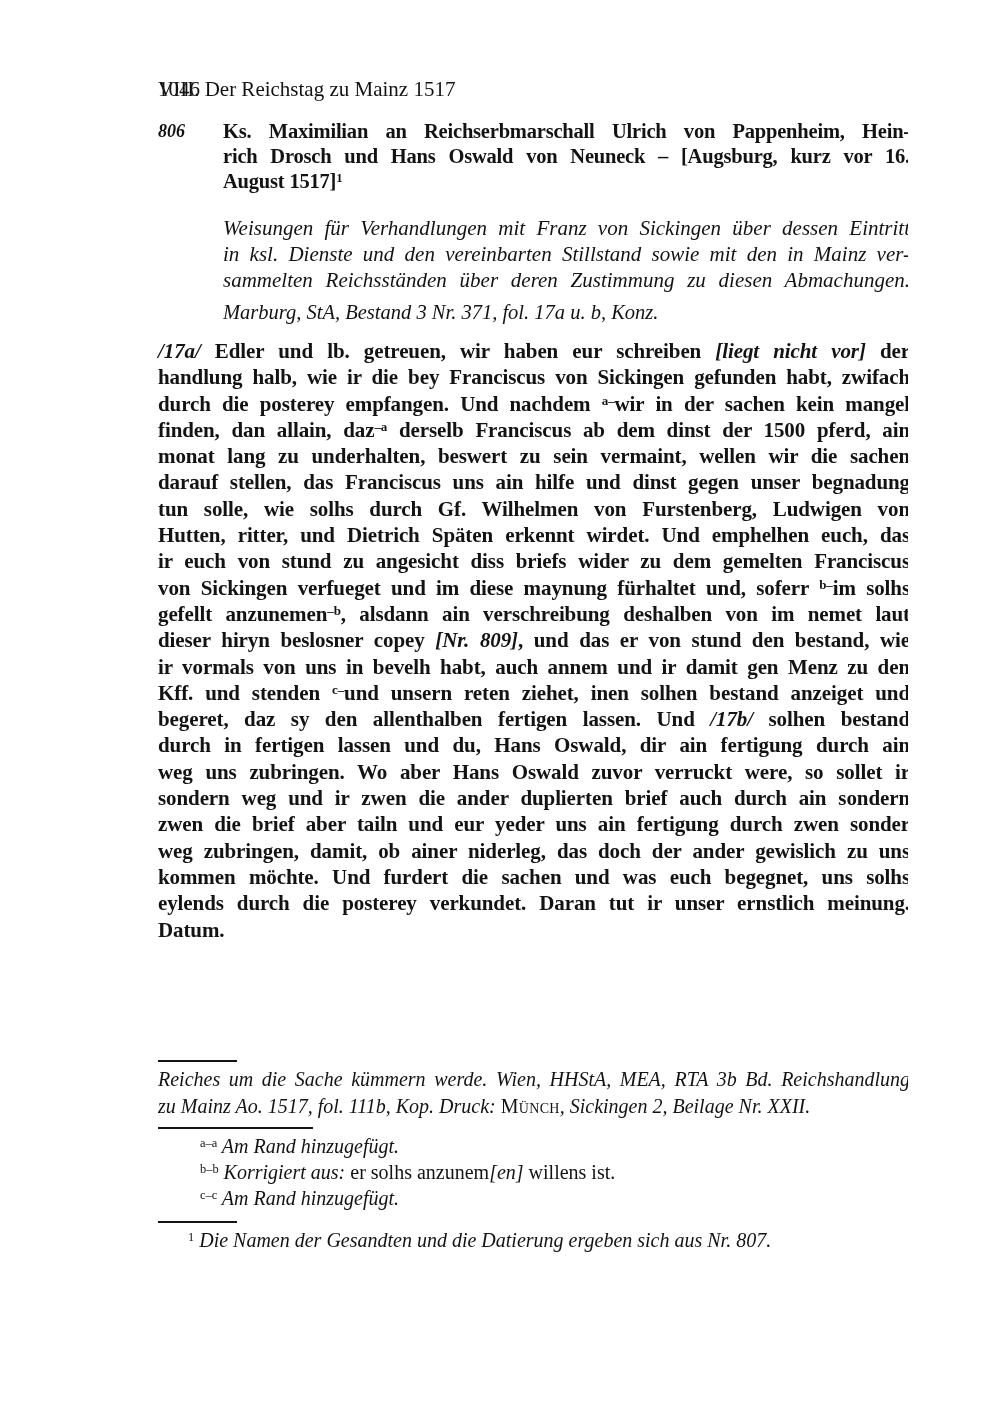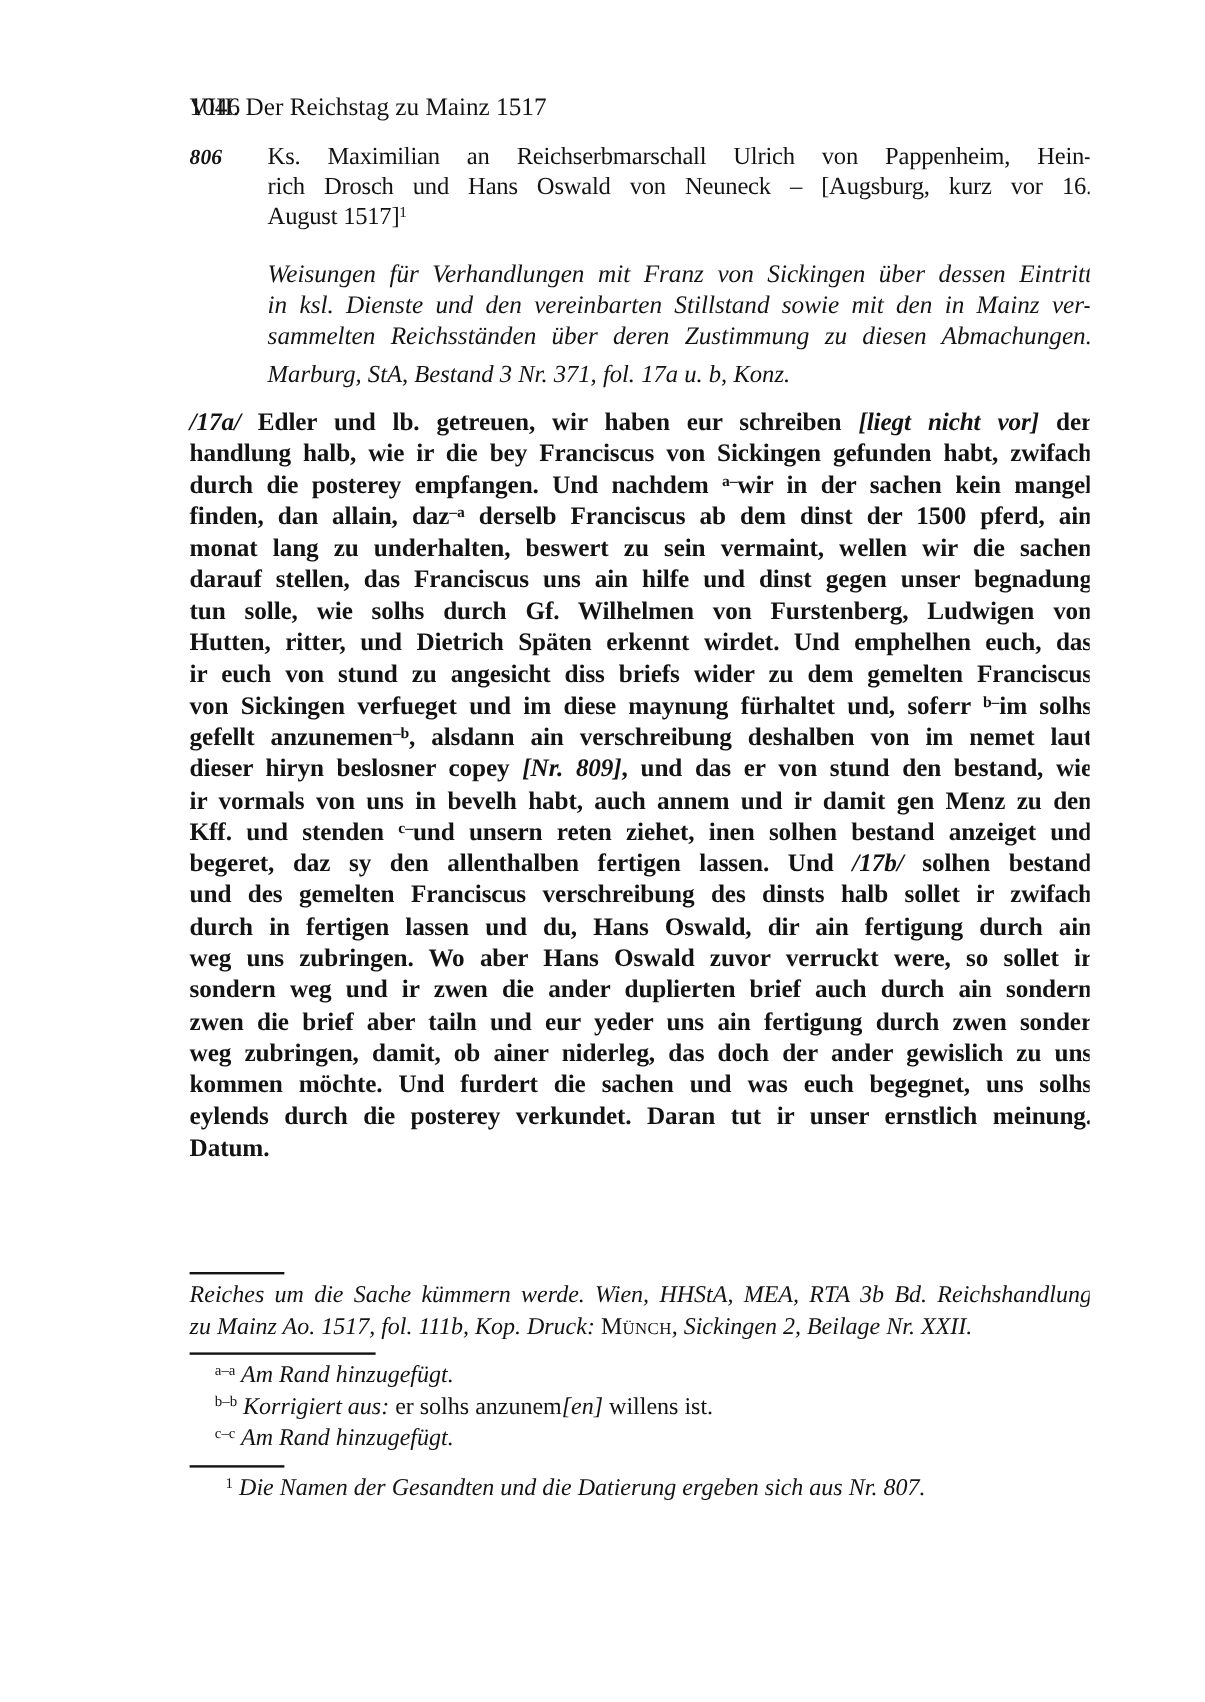--- a/index.html
+++ b/index.html
@@ -10,35 +10,35 @@
   .just{text-align:justify;text-align-last:justify;}
   .i{font-style:italic;}
   .sup{font-size:0.62em;position:relative;top:-0.45em;line-height:0;}
   .sc{font-variant:small-caps;font-style:normal;letter-spacing:0.3px;}
 
   .running-head{top:78px;left:158px;width:752px;font-size:21px;line-height:23px;}
   .pagenum{position:absolute;left:0;top:0;}
   .running-title{display:block;text-align:left;}
 
   .entry-number{left:158px;top:119px;font-weight:bold;font-size:18px;line-height:25px;font-style:italic;}
-  .entry-title{left:223px;top:119px;width:687px;font-weight:normal;font-size:20.5px;
+  .entry-title{left:223px;top:119px;width:687px;font-weight:bold;font-size:20.5px;
                line-height:25px;letter-spacing:-0.2px;}
 
   .summary{left:223px;top:216px;width:687px;font-style:italic;font-size:21px;line-height:25.8px;}
   .source{left:223px;top:300px;width:687px;font-style:italic;font-size:20.5px;line-height:24px;}
 
   .body-text{left:158px;top:338px;width:752px;font-size:21px;line-height:26.3px;letter-spacing:-0.1px;font-weight:bold;}
 
   .rule{height:0;border-top:2px solid #131313;}
   .rule-1{left:158px;top:1060px;width:79px;}
   .rule-2{left:158px;top:1127px;width:155px;}
   .rule-3{left:158px;top:1221px;width:79px;}
 
   .fn-cont{left:158px;top:1066px;width:752px;font-style:italic;font-size:20px;line-height:27px;}
-  .fn-letters{left:179px;top:1133px;width:722px;font-size:20px;line-height:26px;}
+  .fn-letters{left:200px;top:1133px;width:722px;font-size:20px;line-height:26px;}
   .fn-commentary{left:188px;top:1227px;width:722px;font-size:20px;line-height:26px;}
 </style>
 </head>
 <body>
 
 <div class="page">
 
   <header class="abs running-head">
     <span class="pagenum">1046</span>
     <span class="running-title">VIII. Der Reichstag zu Mainz 1517</span>
@@ -68,21 +68,20 @@
       <div class="line just"><span>darauf stellen, das Franciscus uns ain hilfe und dinst gegen unser begnadung</span></div>
       <div class="line just"><span>tun solle, wie solhs durch Gf. Wilhelmen von Furstenberg, Ludwigen von</span></div>
       <div class="line just"><span>Hutten, ritter, und Dietrich Späten erkennt wirdet. Und emphelhen euch, das</span></div>
       <div class="line just"><span>ir euch von stund zu angesicht diss briefs wider zu dem gemelten Franciscus</span></div>
       <div class="line just"><span>von Sickingen verfueget und im diese maynung fürhaltet und, soferr </span><span class="sup">b–</span><span>im solhs</span></div>
       <div class="line just"><span>gefellt anzunemen</span><span class="sup">–b</span><span>, alsdann ain verschreibung deshalben von im nemet laut</span></div>
       <div class="line just"><span>dieser hiryn beslosner copey </span><span class="i">[Nr. 809]</span><span>, und das er von stund den bestand, wie</span></div>
       <div class="line just"><span>ir vormals von uns in bevelh habt, auch annem und ir damit gen Menz zu den</span></div>
       <div class="line just"><span>Kff. und stenden </span><span class="sup">c–</span><span>und unsern reten ziehet, inen solhen bestand anzeiget und</span></div>
       <div class="line just"><span>begeret, daz sy den allenthalben fertigen lassen. Und </span><span class="i">/17b/</span><span> solhen bestand</span></div>
-      <div class="line just"><span>und des gemelten Franciscus verschreibung des dinsts halb sollet ir zwifach</span></div>
       <div class="line just"><span>durch in fertigen lassen und du, Hans Oswald, dir ain fertigung durch ain</span></div>
       <div class="line just"><span>weg uns zubringen. Wo aber Hans Oswald zuvor verruckt were, so sollet ir</span></div>
       <div class="line just"><span>sondern weg und ir zwen die ander duplierten brief auch durch ain sondern</span></div>
       <div class="line just"><span>zwen die brief aber tailn und eur yeder uns ain fertigung durch zwen sonder</span></div>
       <div class="line just"><span>weg zubringen, damit, ob ainer niderleg, das doch der ander gewislich zu uns</span></div>
       <div class="line just"><span>kommen möchte. Und furdert die sachen und was euch begegnet, uns solhs</span></div>
       <div class="line just"><span>eylends durch die posterey verkundet. Daran tut ir unser ernstlich meinung.</span></div>
       <div class="line"><span>Datum.</span></div>
     </section>
 

